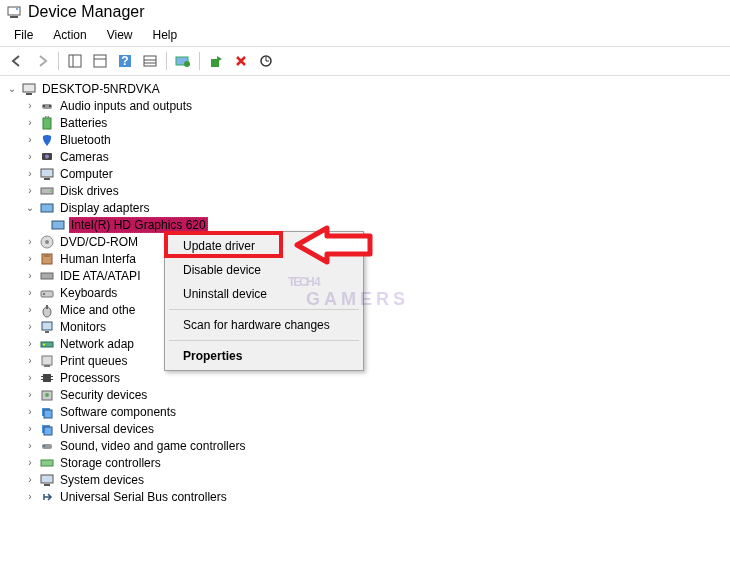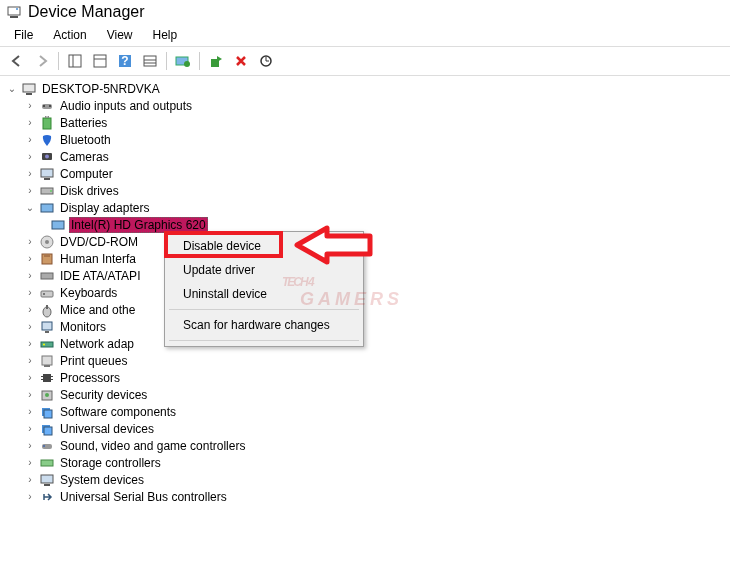--- a/index.html
+++ b/index.html
@@ -20,21 +20,21 @@
 .indent-1 { padding-left: 4px; }
 .indent-2 { padding-left: 22px; }
 .indent-3 { padding-left: 48px; }
 .selected .node-label { background: #be185d; border: 1px dotted #666; padding: 0 1px; }
 .context-menu { position: absolute; left: 164px; top: 231px; width: 200px; background: #f0f0f0; border: 1px solid #a0a0a0; box-shadow: 2px 2px 4px rgba(0,0,0,0.25); padding: 2px; }
 .ctx-item { padding: 5px 16px; cursor: default; font-size: 12px; }
 .ctx-sep { height: 1px; background: #d0d0d0; margin: 3px 2px; }
 .ctx-bold { font-weight: bold; }
 .red-box { position: absolute; left: 164px; top: 231px; width: 119px; height: 27px; border: 4px solid #ed1c24; pointer-events: none; }
 .red-arrow { position: absolute; left: 292px; top: 218px; pointer-events: none; }
-.watermark { position: absolute; left: 282px; top: 250px; opacity: 0.18; font-size: 40px; font-weight: 800; font-style: italic; color: #b91c1c; letter-spacing: -2px; pointer-events: none; font-family: Arial, sans-serif; }
+.watermark { position: absolute; left: 288px; top: 250px; opacity: 0.18; font-size: 40px; font-weight: 800; color: #4c1d95; letter-spacing: -2px; pointer-events: none; font-family: Arial, sans-serif; }
 .watermark .g { font-size: 18px; display: block; letter-spacing: 4px; margin-top: -6px; margin-left: 18px; }
 </style>
 </head>
 <body>
 
 <div class="title-bar">
   <span class="title-icon">
     <svg width="16" height="16" viewBox="0 0 16 16">
         <rect x="2" y="3" width="12" height="8" fill="#fff" stroke="#555"></rect>
         <rect x="4" y="12" width="8" height="2" fill="#555"></rect>
@@ -363,26 +363,27 @@
           <svg width="16" height="16" viewBox="0 0 16 16">
             <path d="M5 5 L5 11 M5 8 L11 8 M9 5 L12 8 L9 11" stroke="#357" stroke-width="1.5" fill="none"></path>
           </svg>
         </span>
         <span class="node-label">Universal Serial Bus controllers</span>
       </div>
     </div>
 </div>
 
 <div class="context-menu">
+  <div class="ctx-item">Update driver</div>
   <div class="ctx-item">Disable device</div>
-  <div class="ctx-item">Update driver</div>
   <div class="ctx-item">Uninstall device</div>
   <div class="ctx-sep"></div>
   <div class="ctx-item">Scan for hardware changes</div>
   <div class="ctx-sep"></div>
+  <div class="ctx-item ctx-bold">Properties</div>
 </div>
 
 <div class="red-box"></div>
 
 <svg class="red-arrow" width="90" height="54" viewBox="0 0 90 54">
   <path d="M 5 27 L 35 10 L 35 18 L 78 18 L 78 36 L 35 36 L 35 44 Z" fill="#fff" stroke="#ed1c24" stroke-width="5" stroke-linejoin="round"></path>
 </svg>
 
 <div class="watermark">
   <span>TECH 4</span>

